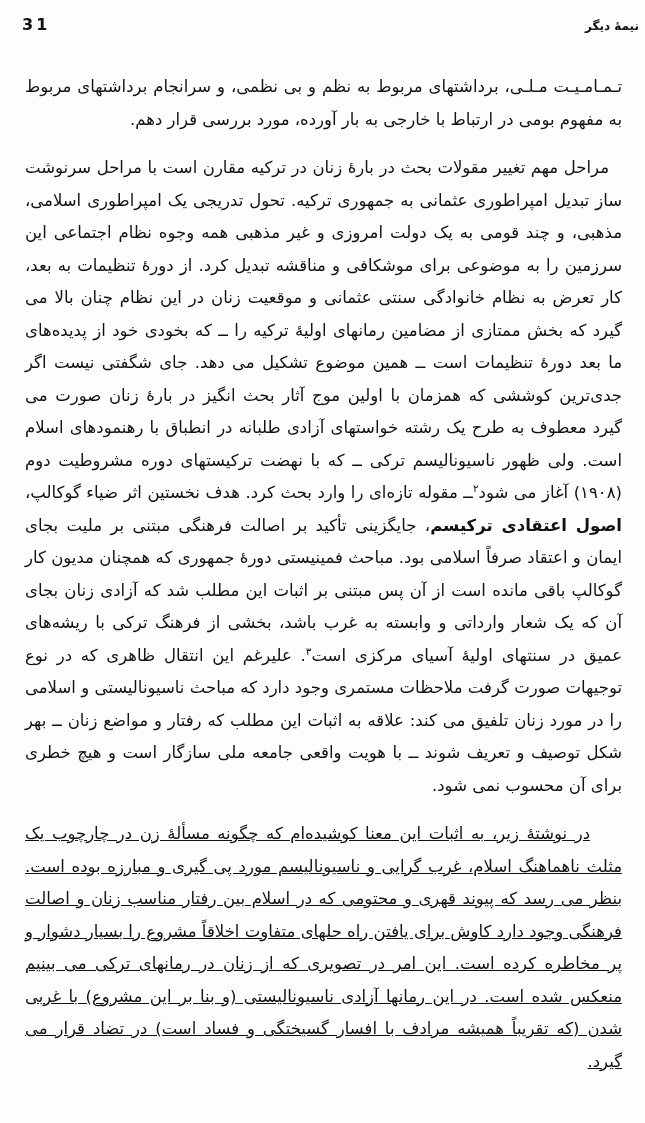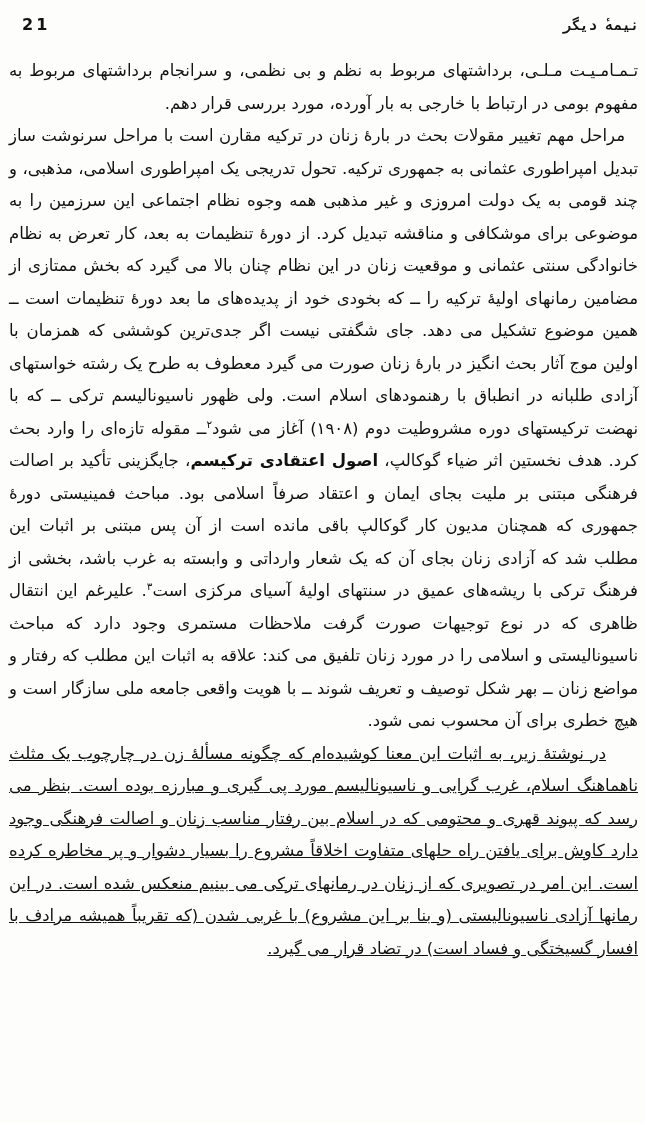--- a/index.html
+++ b/index.html
@@ -15,36 +15,35 @@
     position: relative;
     margin: 0 auto;
   }
   .header {
     display: flex;
     justify-content: space-between;
     align-items: baseline;
     padding: 15px 6px 0 22px;
   }
   .journal-title {
-    font-size: 14px;
+    font-size: 12px;
     font-weight: bold;
-    font-family: Liberation Mono, monospace;
   }
   .page-number {
     font-size: 16px;
     font-weight: bold;
     letter-spacing: 3px;
   }
   .content {
     padding: 21px 7px 0 9px;
     text-align: justify;
     font-size: 16.5px;
     line-height: 32.5px;
   }
-  .content p { margin: 0; }
+  .content p { margin: 16px; }
   .p-indent-sm { text-indent: 13px; }
   .p-indent { text-indent: 32px; text-decoration: underline; }
   .bold { font-weight: bold; }
   sup {
     font-size: 10.5px;
     line-height: 0;
     vertical-align: super;
   }
   .section-heading {
     font-weight: bold;
@@ -55,21 +54,21 @@
   }
   .quote-line { text-indent: 30px; }
 </style>
 </head>
 <body>
 
 <div class="page">
 
   <div class="header">
     <span class="journal-title">نیمهٔ دیگر</span>
-    <span class="page-number">21</span>
+    <span class="page-number">31</span>
   </div>
 
   <div class="content">
 
     <p>تـمـامـیـت مـلـی، برداشتهای مربوط به نظم و بی نظمی، و سرانجام برداشتهای مربوط به مفهوم بومی در ارتباط با خارجی به بار آورده، مورد بررسی قرار دهم.</p>
 
     <p class="p-indent-sm"><span>مراحل مهم تغییر مقولات بحث در بارهٔ زنان در ترکیه مقارن است با مراحل سرنوشت ساز تبدیل امپراطوری عثمانی به جمهوری ترکیه. تحول تدریجی یک امپراطوری اسلامی، مذهبی، و چند قومی به یک دولت امروزی و غیر مذهبی همه وجوه نظام اجتماعی این سرزمین را به موضوعی برای موشکافی و مناقشه تبدیل کرد. از دورهٔ تنظیمات به بعد، کار تعرض به نظام خانوادگی سنتی عثمانی و موقعیت زنان در این نظام چنان بالا می گیرد که بخش ممتازی از مضامین رمانهای اولیهٔ ترکیه را ــ که بخودی خود از پدیده‌های ما بعد دورهٔ تنظیمات است ــ همین موضوع تشکیل می دهد. جای شگفتی نیست اگر جدی‌ترین کوششی که همزمان با اولین موج آثار بحث انگیز در بارهٔ زنان صورت می گیرد معطوف به طرح یک رشته خواستهای آزادی طلبانه در انطباق با رهنمودهای اسلام است. ولی ظهور ناسیونالیسم ترکی ــ که با نهضت ترکیستهای دوره مشروطیت دوم (۱۹۰۸) آغاز می شود</span><sup>۲</sup><span>ــ مقوله تازه‌ای را وارد بحث کرد. هدف نخستین اثر ضیاء گوکالپ، </span><span class="bold">اصول اعتقادی ترکیسم</span><span>، جایگزینی تأکید بر اصالت فرهنگی مبتنی بر ملیت بجای ایمان و اعتقاد صرفاً اسلامی بود. مباحث فمینیستی دورهٔ جمهوری که همچنان مدیون کار گوکالپ باقی مانده است از آن پس مبتنی بر اثبات این مطلب شد که آزادی زنان بجای آن که یک شعار وارداتی و وابسته به غرب باشد، بخشی از فرهنگ ترکی با ریشه‌های عمیق در سنتهای اولیهٔ آسیای مرکزی است</span><sup>۳</sup><span>. علیرغم این انتقال ظاهری که در نوع توجیهات صورت گرفت ملاحظات مستمری وجود دارد که مباحث ناسیونالیستی و اسلامی را در مورد زنان تلفیق می کند: علاقه به اثبات این مطلب که رفتار و مواضع زنان ــ بهر شکل توصیف و تعریف شوند ــ با هویت واقعی جامعه ملی سازگار است و هیچ خطری برای آن محسوب نمی شود.</span></p>
 
     <p class="p-indent">در نوشتهٔ زیر، به اثبات این معنا کوشیده‌ام که چگونه مسألهٔ زن در چارچوب یک مثلث ناهماهنگ اسلام، غرب گرایی و ناسیونالیسم مورد پی گیری و مبارزه بوده است. بنظر می رسد که پیوند قهری و محتومی که در اسلام بین رفتار مناسب زنان و اصالت فرهنگی وجود دارد کاوش برای یافتن راه حلهای متفاوت اخلاقاً مشروع را بسیار دشوار و پر مخاطره کرده است. این امر در تصویری که از زنان در رمانهای ترکی می بینیم منعکس شده است. در این رمانها آزادی ناسیونالیستی (و بنا بر این مشروع) با غربی شدن (که تقریباً همیشه مرادف با افسار گسیختگی و فساد است) در تضاد قرار می گیرد.</p>
 

